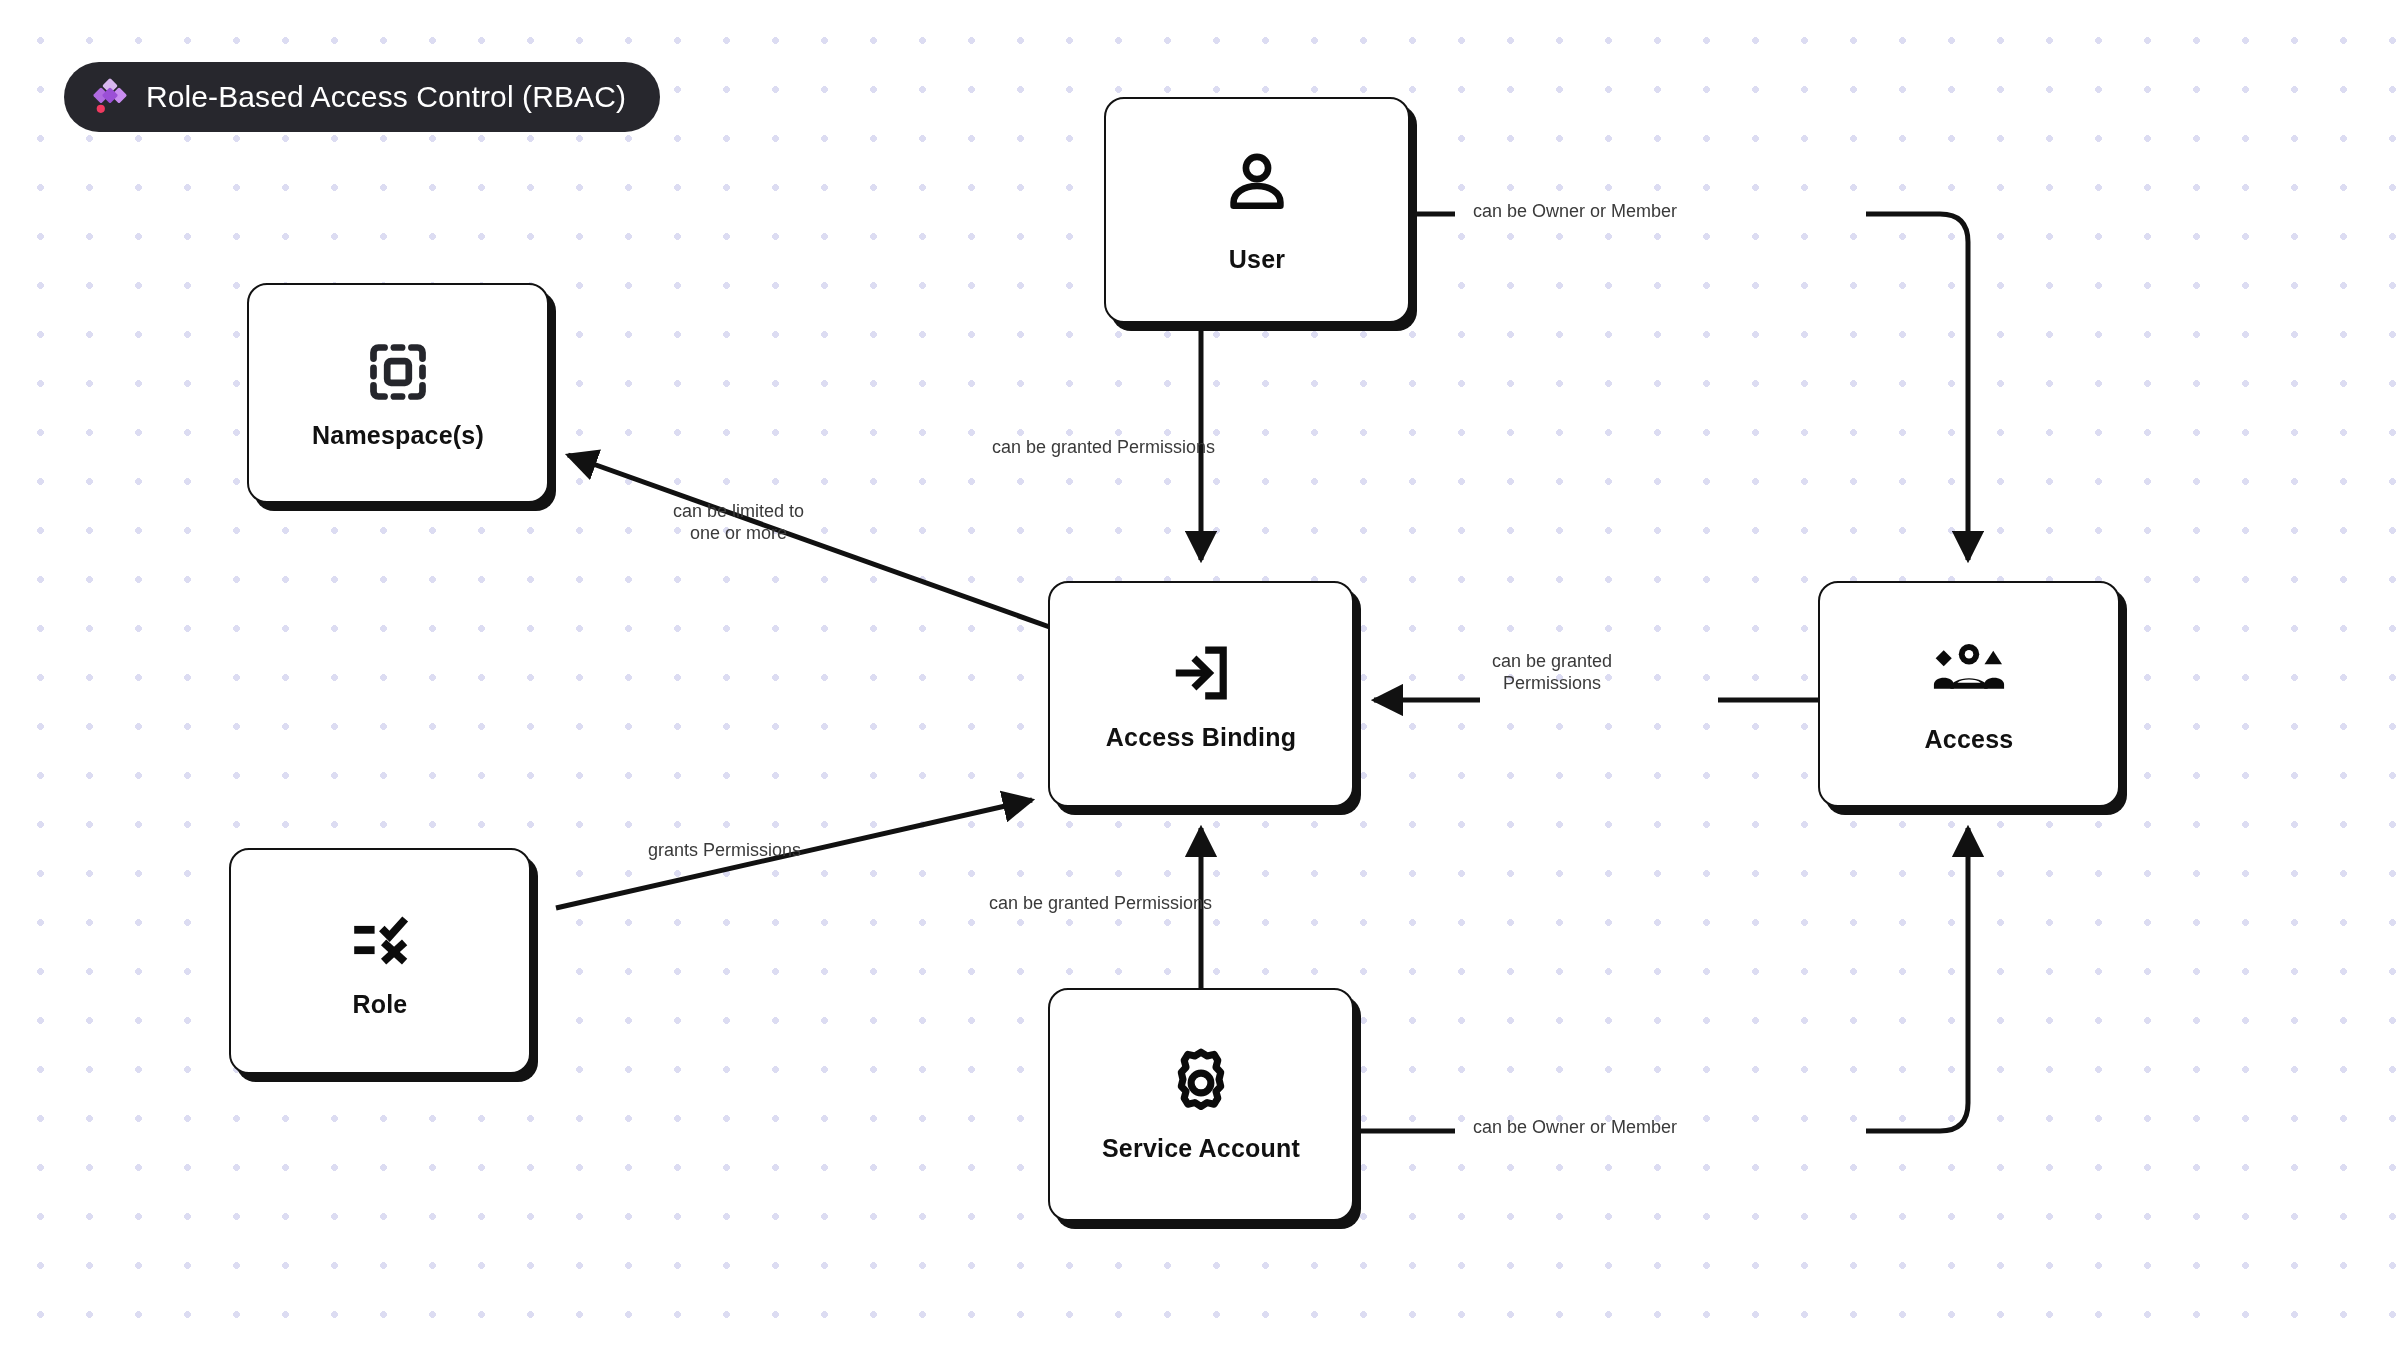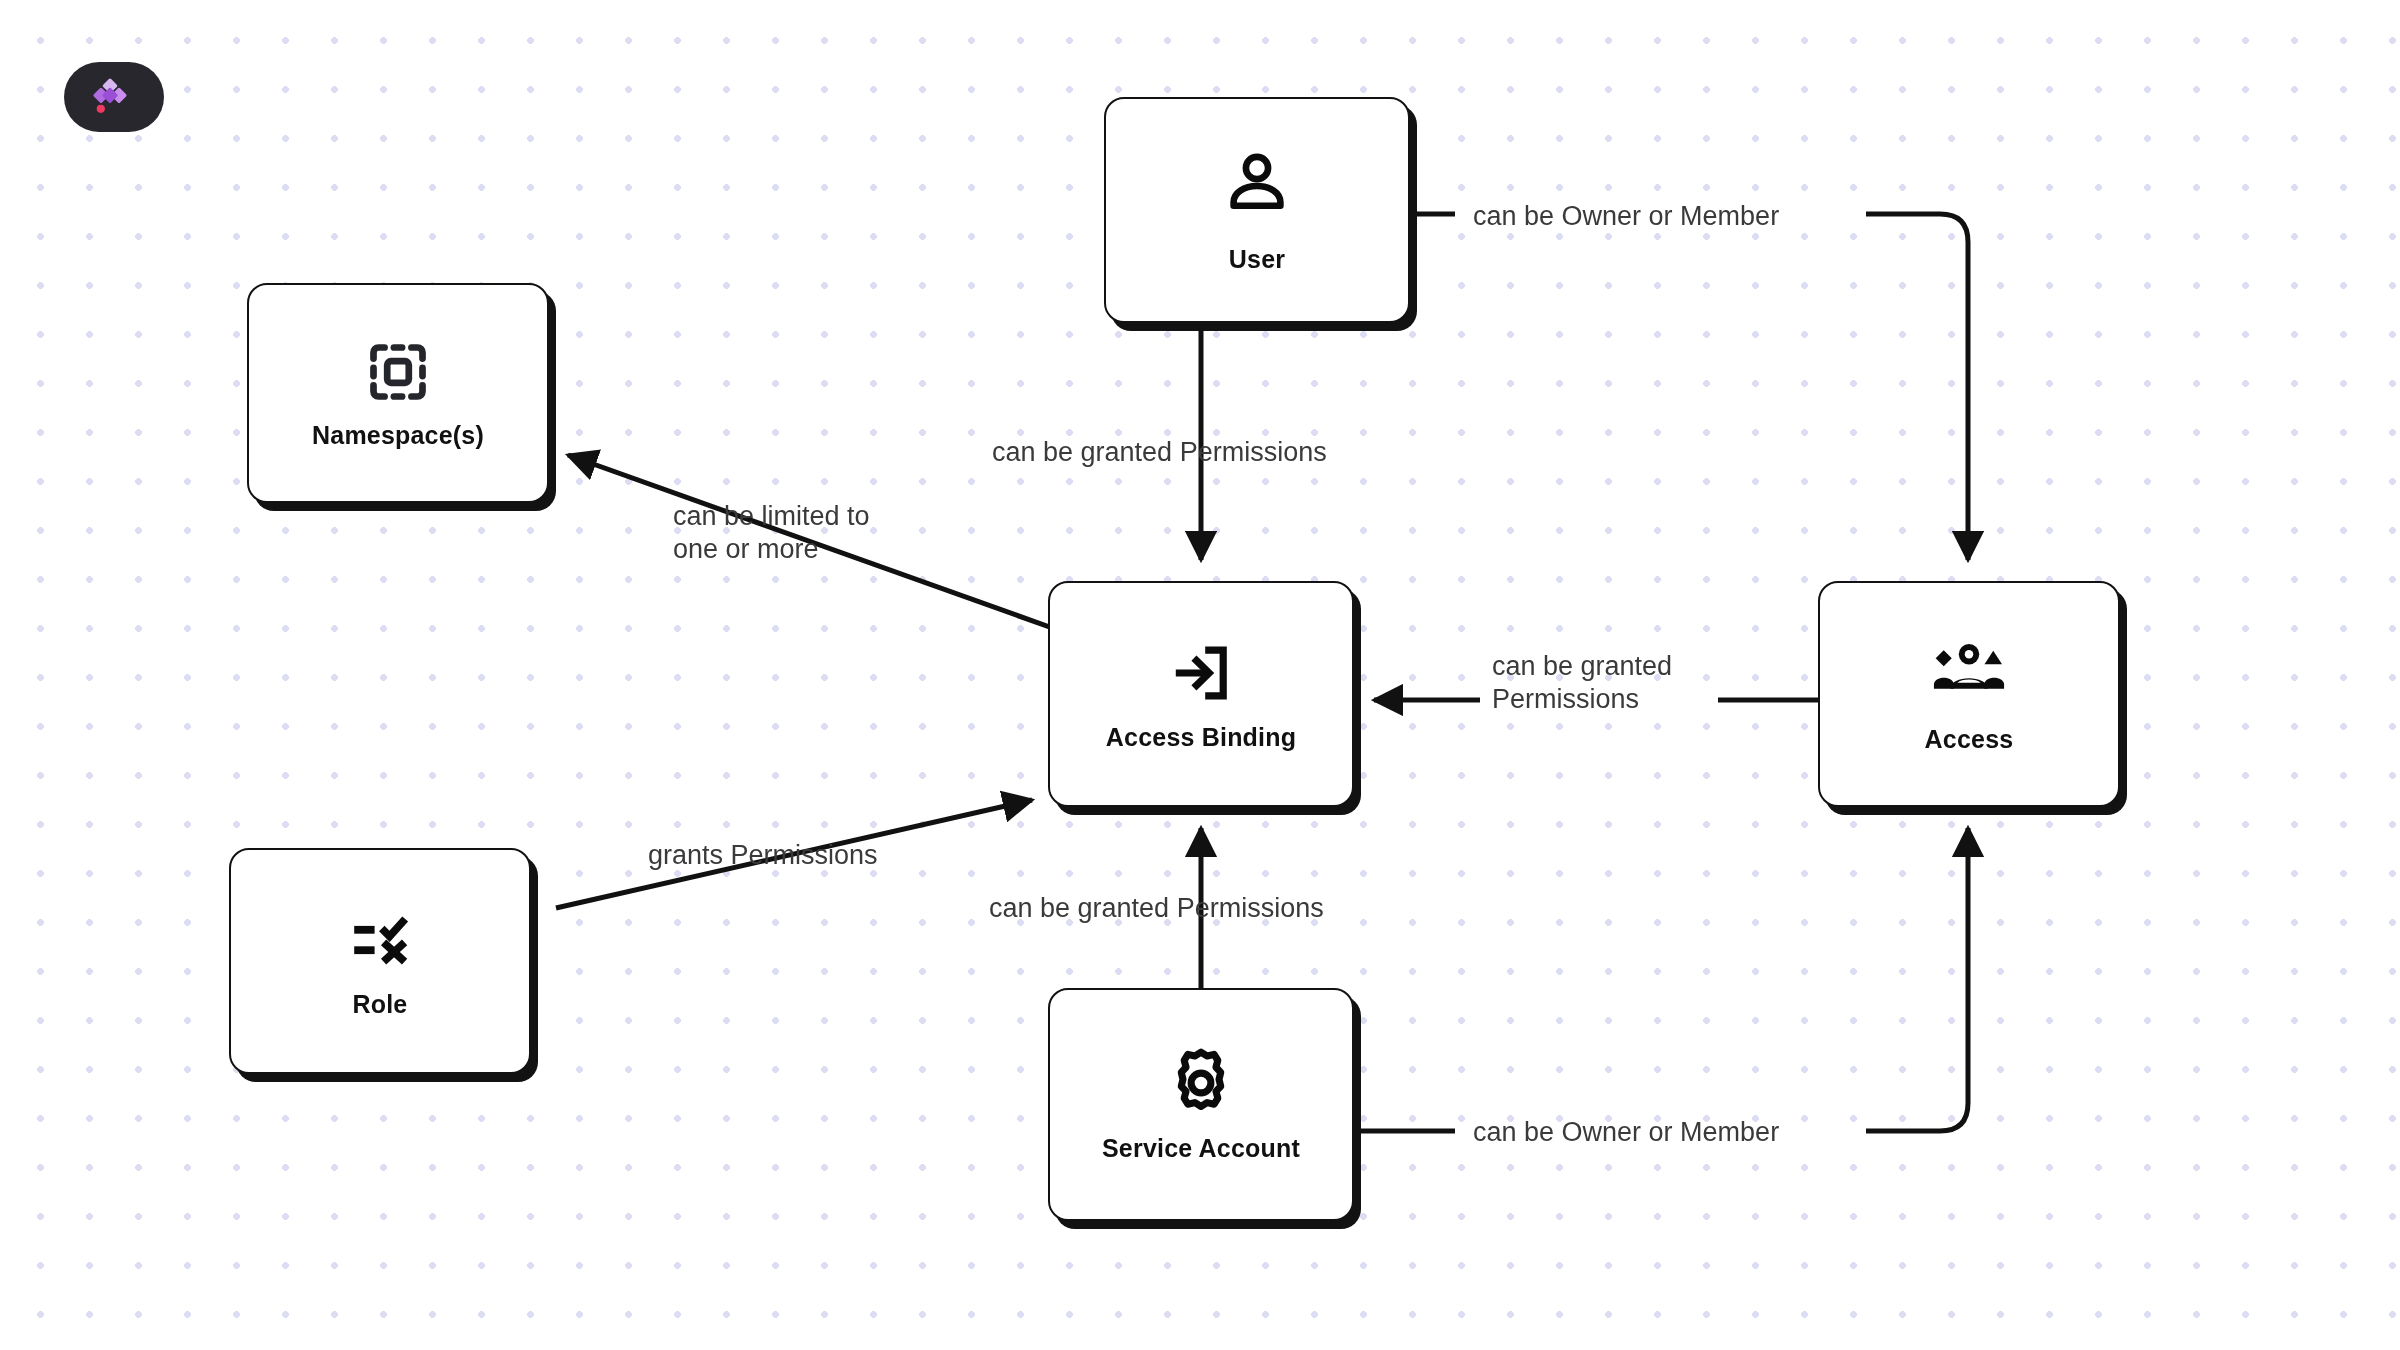--- a/index.html
+++ b/index.html
@@ -67,24 +67,25 @@
   #node-user          { left: 1104px; top: 97px;   width: 306px; height: 226px; gap: 12px; }
   #node-namespaces    { left: 247px;  top: 283px;  width: 302px; height: 220px; }
   #node-access        { left: 1048px; top: 581px;  width: 306px; height: 226px; }
   #node-group         { left: 1818px; top: 581px;  width: 302px; height: 226px; }
   #node-role          { left: 229px;  top: 848px;  width: 302px; height: 226px; }
   #node-service       { left: 1048px; top: 988px; width: 306px; height: 233px; }
 
   
   .edge-label {
     position: absolute;
-    font-size: 27px;
+    font-size: 18px;
     color: #3a3a3a;
     line-height: 1.17;
     white-space: nowrap;
+    text-align: center;
     z-index: 11;
     background: transparent;
   }
   #label-user-group      { left: 1473px; top: 201px; }
   #label-user-access     { left: 992px;  top: 437px; }
   #label-ns-limit        { left: 673px;  top: 500px; line-height: 1.23; }
   #label-group-access    { left: 1492px; top: 650px; line-height: 1.23; }
   #label-role-grants     { left: 648px;  top: 840px; }
   #label-sa-access       { left: 989px;  top: 893px; }
   #label-sa-group        { left: 1473px; top: 1117px; }
@@ -115,20 +116,21 @@
 </svg>
 
 <div class="title-badge">
   <svg class="logo" viewBox="0 0 40 40" xmlns="http://www.w3.org/2000/svg">
     <rect x="14.4" y="3.2" width="11.2" height="11.2" rx="1.6" transform="rotate(45 20 8.8)" fill="#d8b6f0"></rect>
     <rect x="5.2" y="12.6" width="11.6" height="11.6" rx="1.6" transform="rotate(45 11 18.4)" fill="#b06be0"></rect>
     <rect x="23.2" y="12.6" width="11.6" height="11.6" rx="1.6" transform="rotate(45 29 18.4)" fill="#c98df0"></rect>
     <rect x="14.2" y="12.6" width="11.6" height="11.6" rx="1.6" transform="rotate(45 20 18.4)" fill="#9b4fd6"></rect>
     <circle cx="10.8" cy="31.8" r="4.1" fill="#f03a5f"></circle>
   </svg>
+  <span class="title-text">Role-Based Access Control (RBAC)</span>
 </div>
 
 <div class="node" id="node-user">
   <span class="node-icon">
     <svg width="72" height="72" viewBox="0 0 24 24" xmlns="http://www.w3.org/2000/svg">
       <circle cx="12" cy="7" r="3.7" fill="none" stroke="#0b0b0b" stroke-width="2.2"></circle>
       <path d="M4.2 19.6 v-1.2 C4.2 15.1 7.8 13 12 13 s7.8 2.1 7.8 5.4 v1.2 z" fill="none" stroke="#0b0b0b" stroke-width="2.2" stroke-linejoin="round"></path>
     </svg>
   </span>
   <span class="node-label">User</span>

